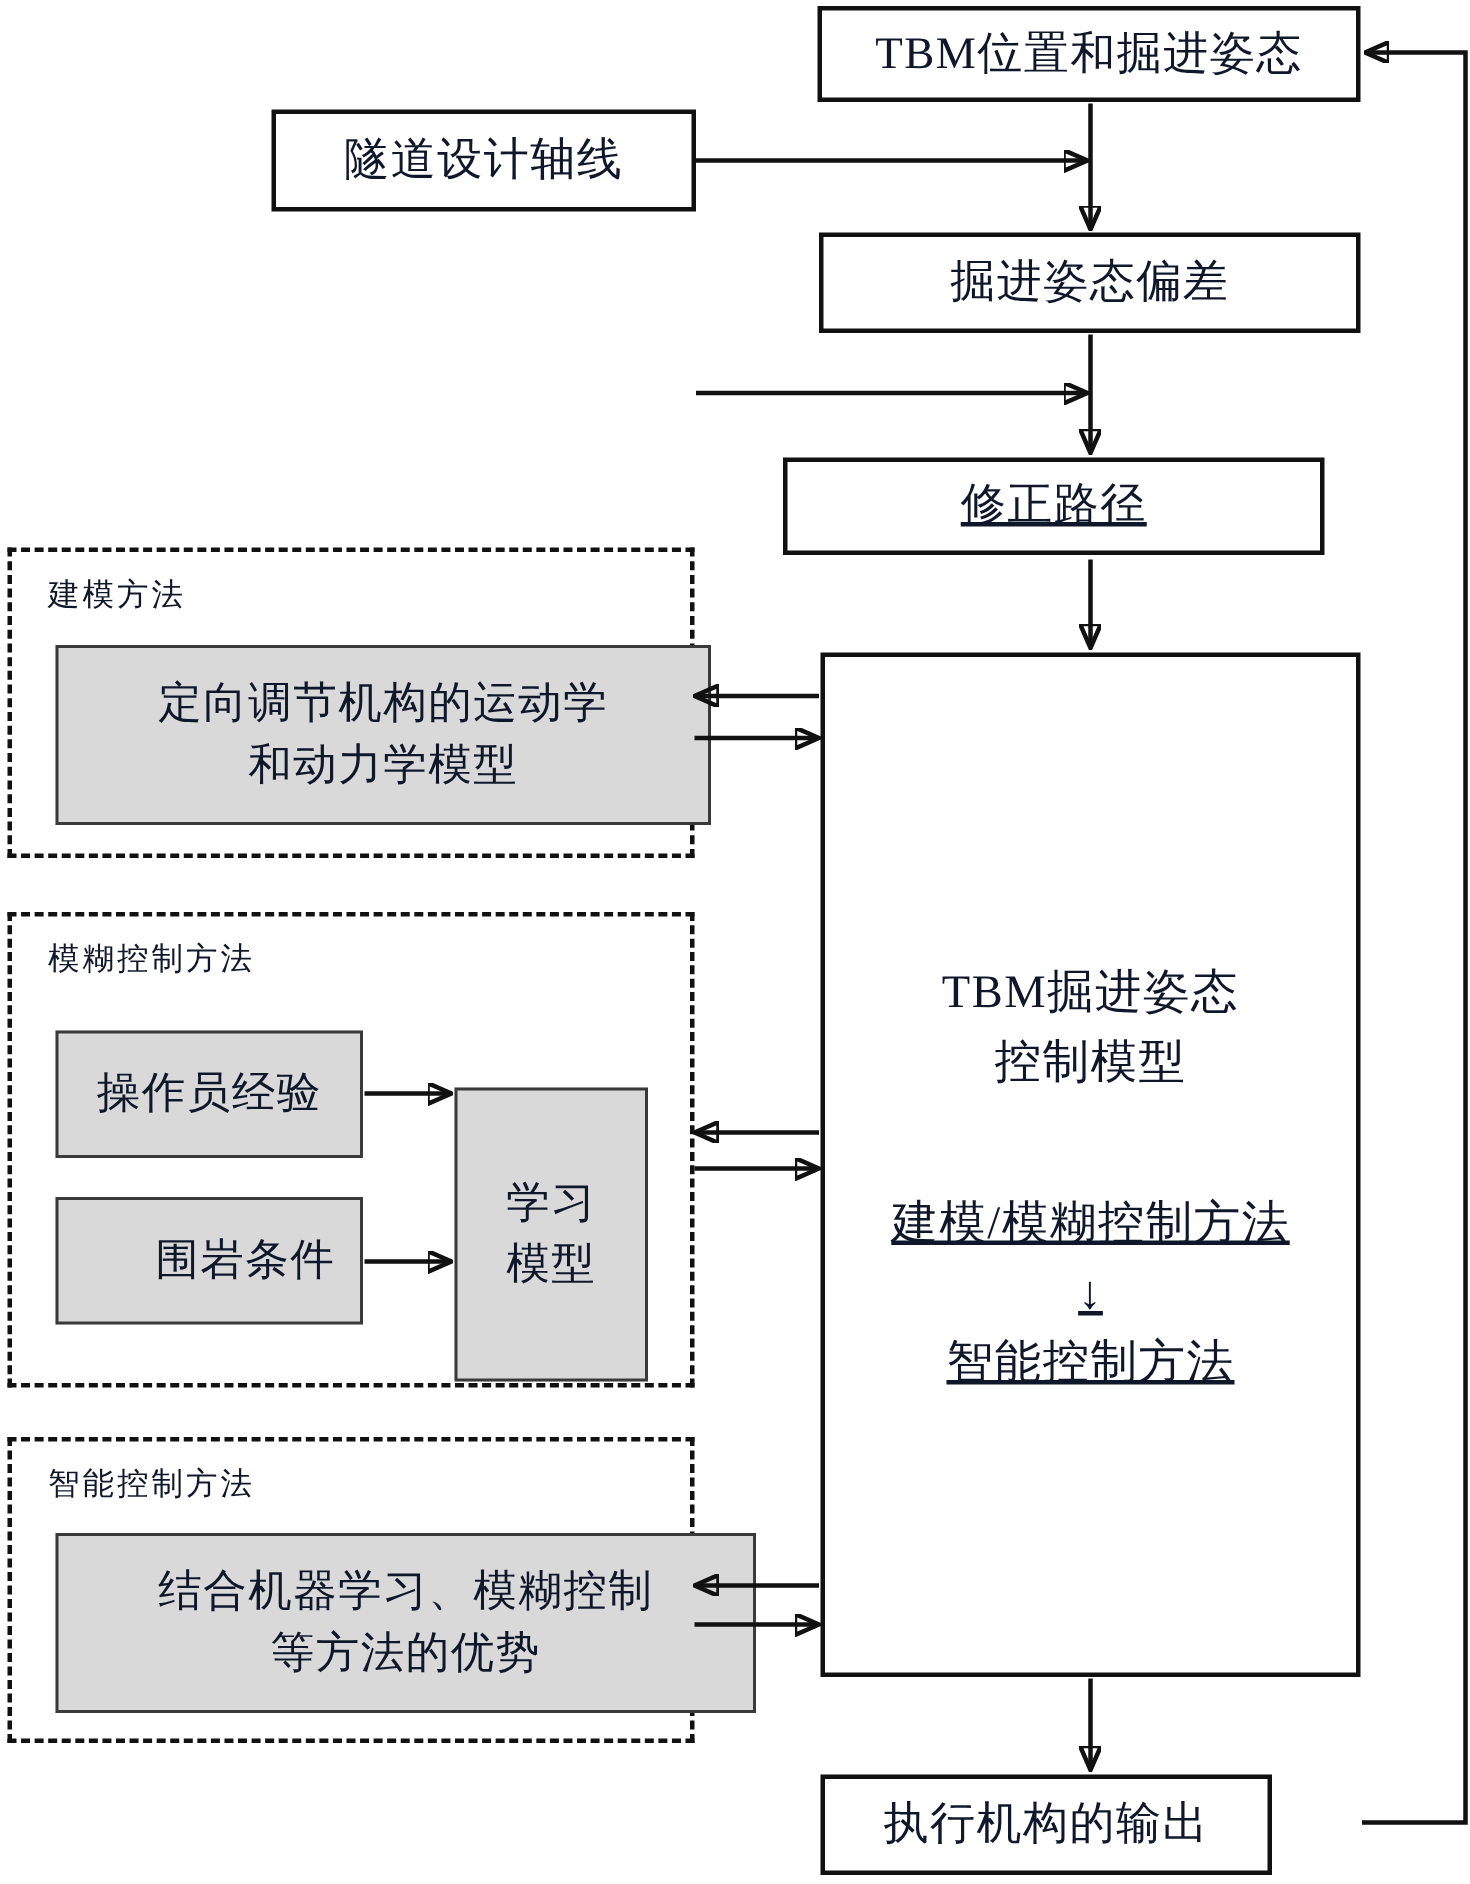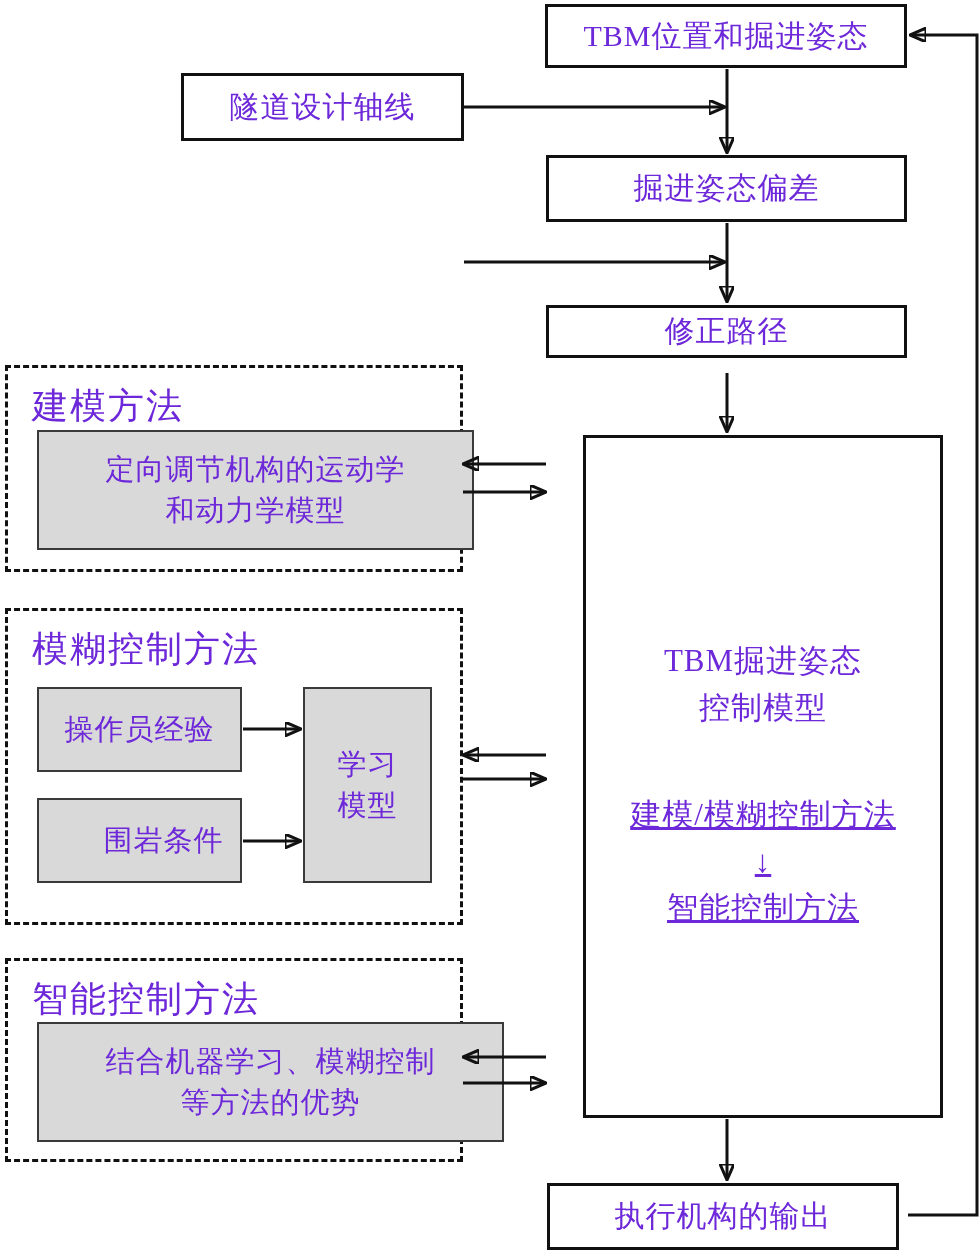--- a/index.html
+++ b/index.html
@@ -4,21 +4,21 @@
 <style>
   html, body {
     margin: 0; padding: 0;
     background: #ffffff;
   }
   #canvas {
     position: relative;
     width: 980px; height: 1256px;
     background: #ffffff;
     font-family: "Liberation Serif", "DejaVu Serif", serif;
-    color: #6d28d9;
+    color: #0f172a;
     overflow: hidden;
   }
   .box {
     position: absolute;
     box-sizing: border-box;
     border: 3px solid #111111;
     background: #ffffff;
     display: flex;
     align-items: center;
     justify-content: center;
@@ -30,21 +30,21 @@
   }
   .dashed-box {
     position: absolute;
     box-sizing: border-box;
     border: 3px dashed #111111;
     background: #ffffff;
   }
   .dashed-label {
     position: absolute;
     left: 24px; top: 14px;
-    font-size: 36px;
+    font-size: 21px;
     letter-spacing: 2px;
   }
   .gray-box {
     position: absolute;
     box-sizing: border-box;
     border: 2px solid #3a3a3a;
     background: #d9d9d9;
     display: flex;
     align-items: center;
     justify-content: center;
@@ -88,44 +88,44 @@
 
 <div id="canvas">
 
   <div class="box" style="left:545px; top:4px; width:362px; height:64px;">TBM位置和掘进姿态</div>
 
   <div class="box" style="left:546px; top:155px; width:361px; height:67px;">掘进姿态偏差</div>
 
   <div class="box" style="left:181px; top:73px; width:283px; height:68px;">隧道设计轴线</div>
 
 
-  <div class="box" style="left:546px; top:305px; width:361px; height:53px;">修正路径</div>
+  <div class="box" style="left:522px; top:305px; width:361px; height:65px;text-decoration:underline;">修正路径</div>
 
-  <div id="central-box" style="left:547px; top:435px; width:360px; height:683px;margin-left:36px;">
+  <div id="central-box" style="left:547px; top:435px; width:360px; height:683px;">
     <div class="central-title">TBM掘进姿态
 控制模型</div>
     <div class="central-evolution">建模/模糊控制方法
 ↓
 智能控制方法</div>
   </div>
 
-  <div class="box" style="left:547px; top:1183px; width:352px; height:67px;">执行机构的输出</div>
+  <div class="box" style="left:547px; top:1183px; width:301px; height:67px;">执行机构的输出</div>
 
   <div class="dashed-box" style="left:5px; top:365px; width:458px; height:207px;">
     <div class="dashed-label">建模方法</div>
   </div>
   <div class="gray-box" style="left:37px; top:430px; width:437px; height:120px;">定向调节机构的运动学
 和动力学模型</div>
 
   <div class="dashed-box" style="left:5px; top:608px; width:458px; height:317px;">
     <div class="dashed-label">模糊控制方法</div>
   </div>
   <div class="gray-box" style="left:37px; top:687px; width:205px; height:85px;">操作员经验</div>
   <div class="gray-box" style="left:37px; top:798px; width:205px; height:85px;padding-left:48px;">围岩条件</div>
-  <div class="gray-box" style="left:303px; top:687px; width:129px; height:196px;">学习
+  <div class="gray-box" style="left:303px; top:725px; width:129px; height:196px;">学习
 模型</div>
 
   <div class="dashed-box" style="left:5px; top:958px; width:458px; height:204px;">
     <div class="dashed-label">智能控制方法</div>
   </div>
   <div class="gray-box" style="left:37px; top:1022px; width:467px; height:120px;">结合机器学习、模糊控制
 等方法的优势</div>
 
   <svg id="connectors" width="980" height="1256" viewBox="0 0 980 1256">
     <defs>

